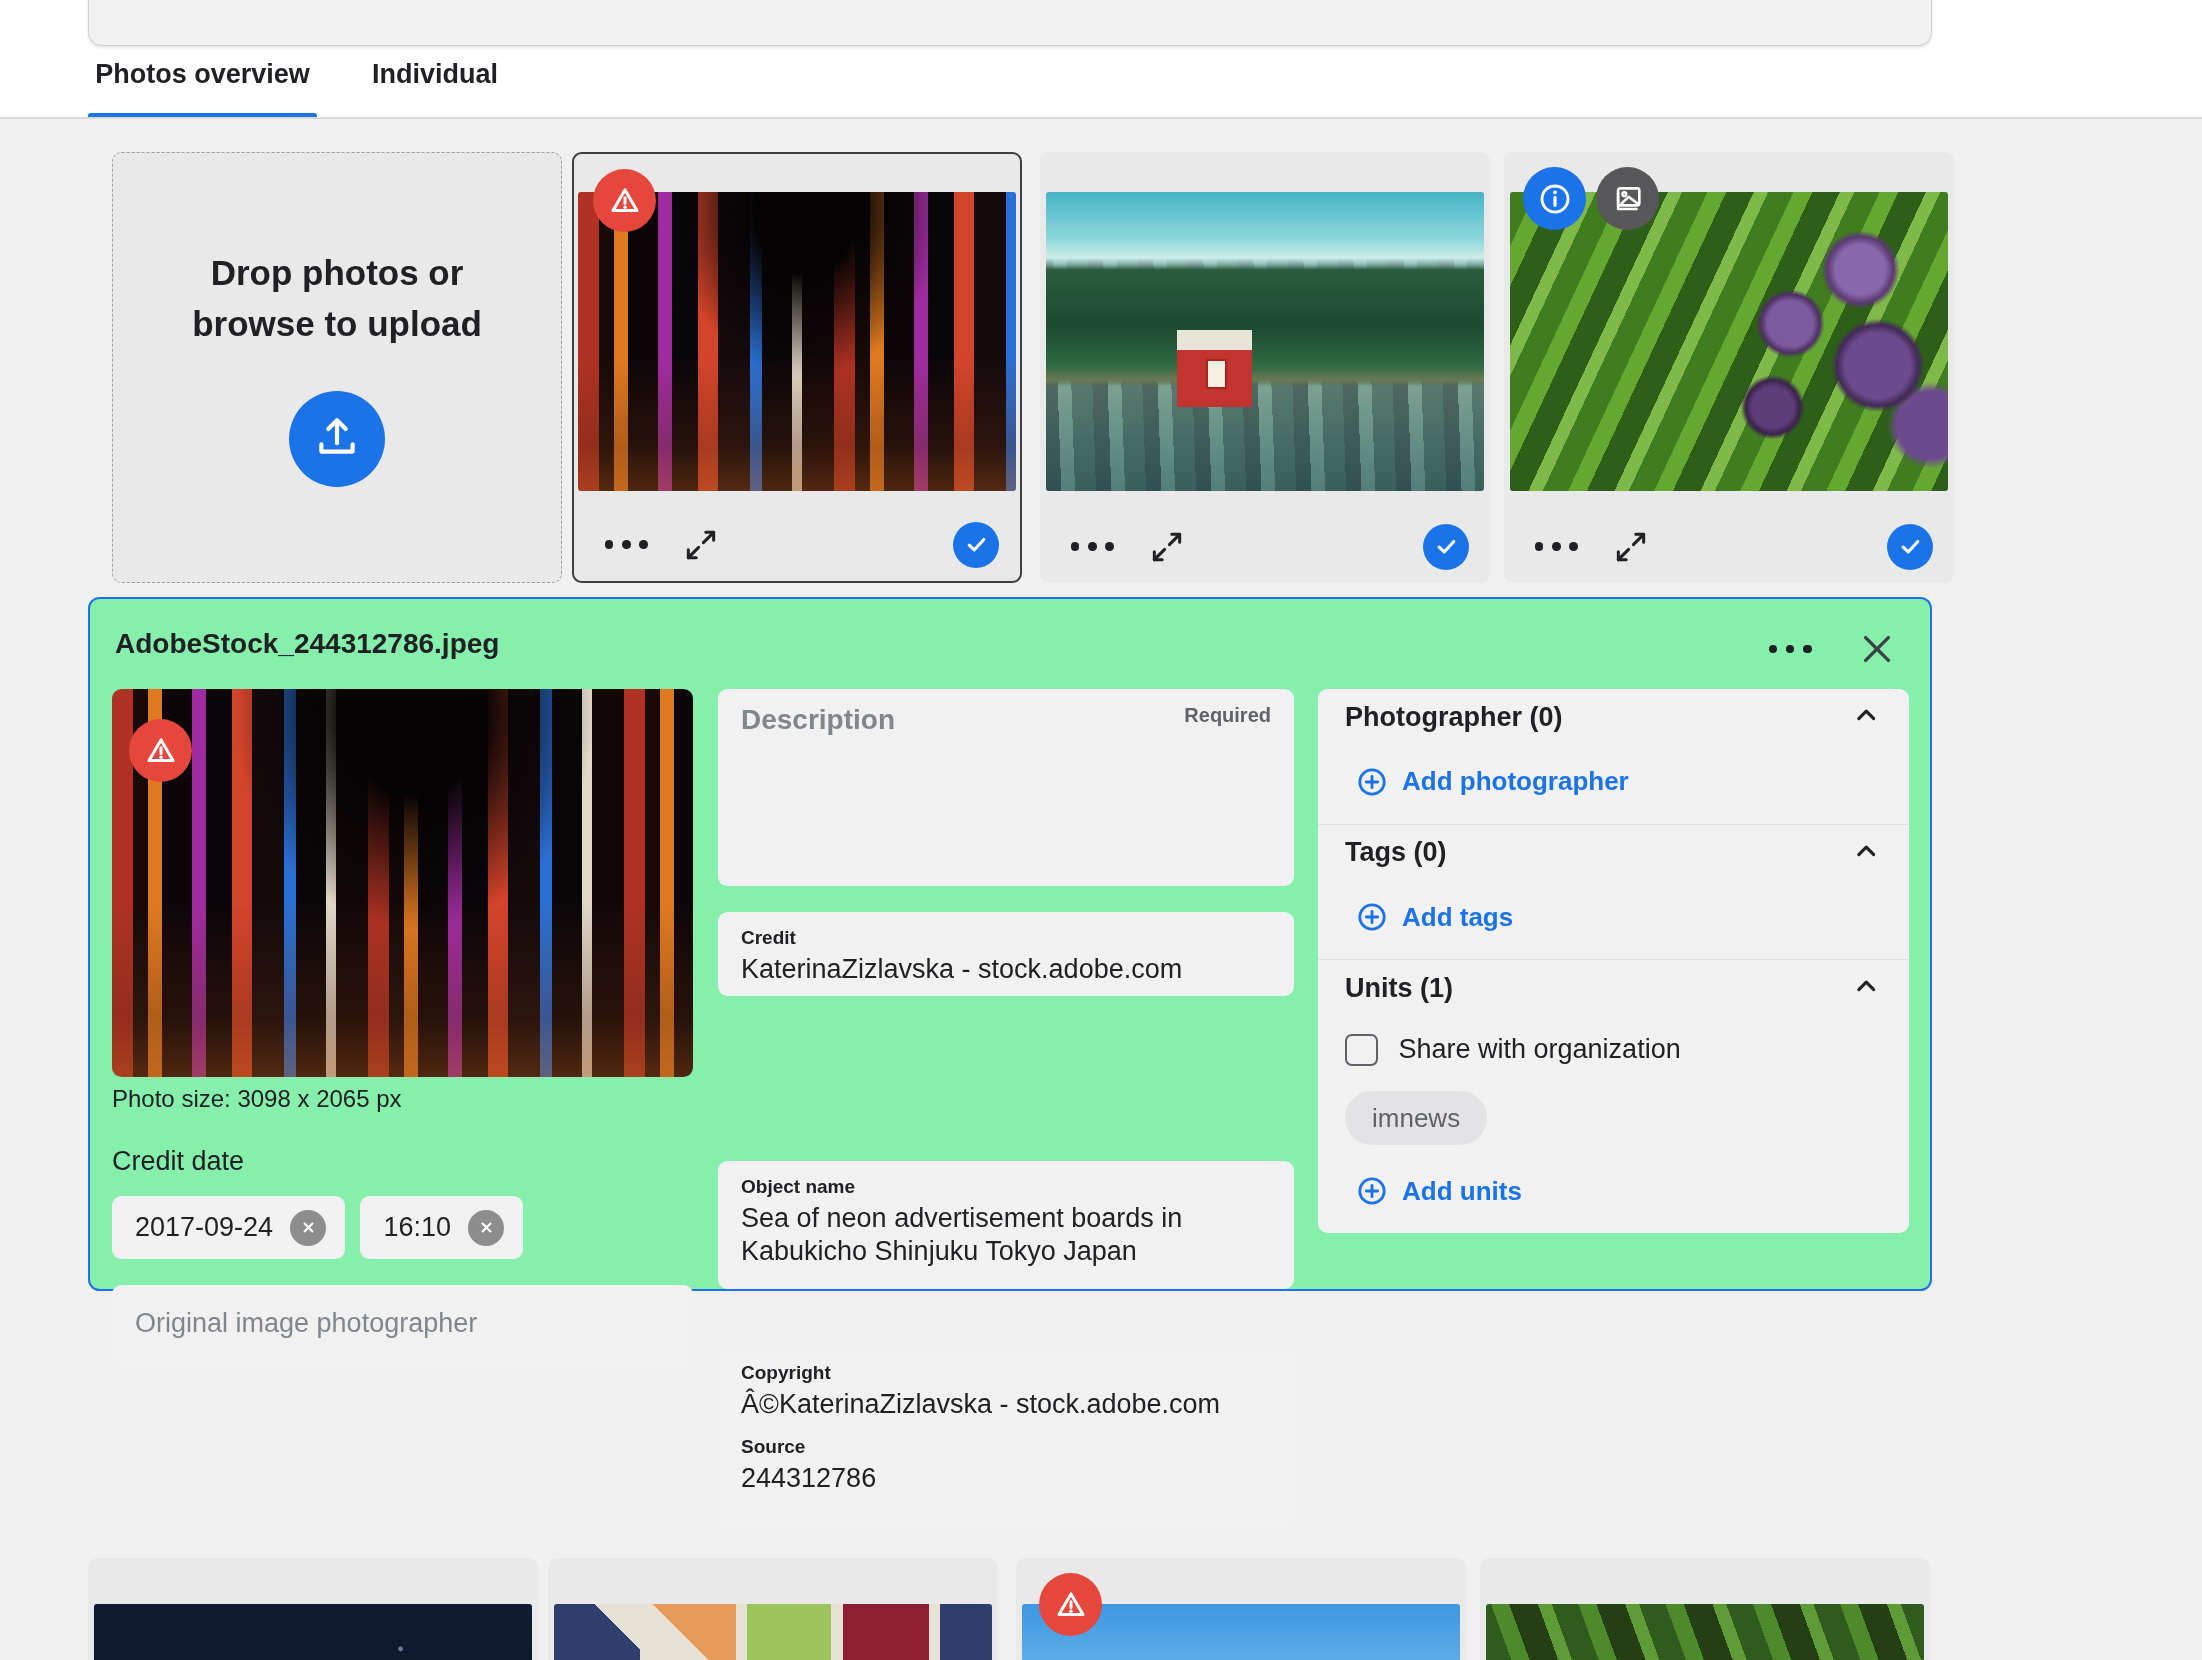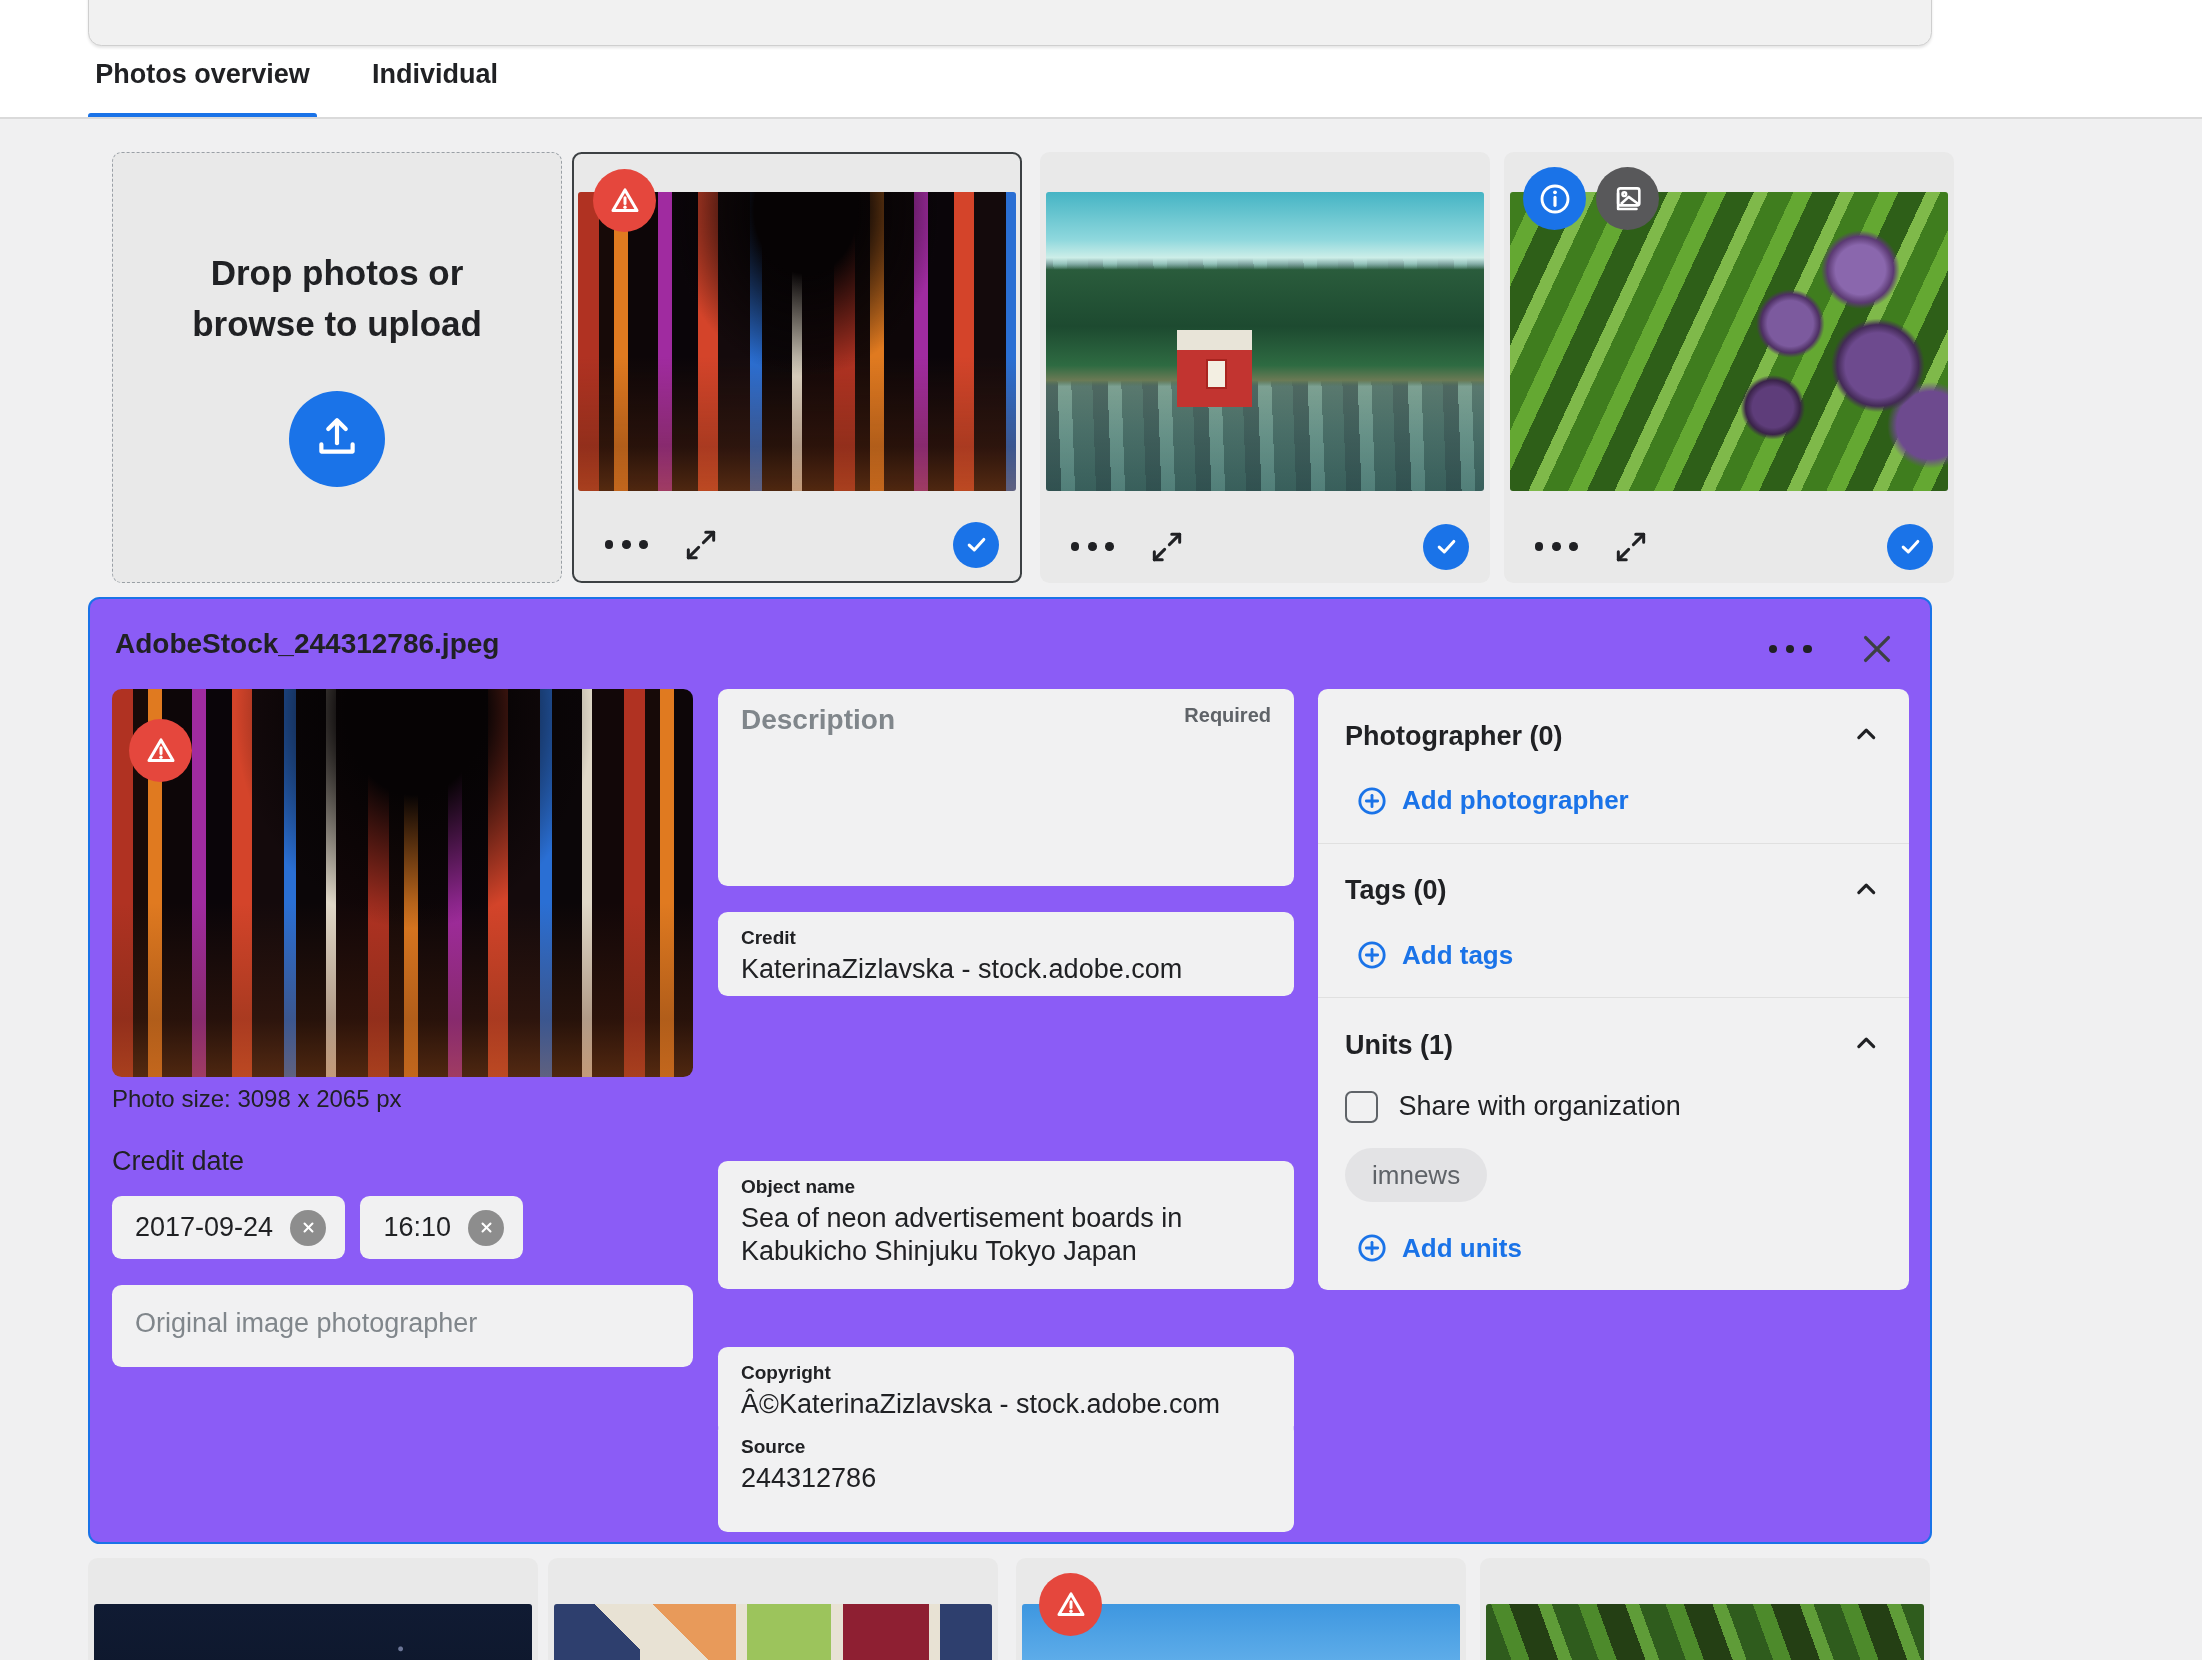--- a/index.html
+++ b/index.html
@@ -89,22 +89,22 @@
     radial-gradient(ellipse at 70% 46%, rgba(255,255,255,.85) 0 10%, rgba(255,255,255,0) 24%),
     linear-gradient(180deg, #3e97e0 0%, #77bdf0 34%, #b4dcf6 52%, #7cb2dd 66%, #3d7ec2 100%); }
   .ph-apples { background-color:#3a6b1f; background-image:
     radial-gradient(circle at 14% 66%, #d4502e 0 9%, #93291d 11%, rgba(0,0,0,0) 12.5%),
     radial-gradient(circle at 70% 58%, #e05a32 0 11%, #a22f1f 13%, rgba(0,0,0,0) 15%),
     radial-gradient(circle at 94% 84%, #c43a2a 0 8%, rgba(0,0,0,0) 10%),
     radial-gradient(circle at 44% 92%, #d8542f 0 8%, rgba(0,0,0,0) 10%),
     repeating-linear-gradient(70deg, #2f5c1d 0 25px, #4d8a2b 25px 42px, #243f14 42px 69px, #5f9c38 69px 82px); }
 
   
-  .panel { position:absolute; left:88px; top:597px; width:1844px; height:947px;
-    background:#8b5cf6; border:2.9px solid #1a73e8; border-radius:11.5px; }
+  .panel { position:absolute; left:88px; top:597px; width:1844px; height:694px;
+    background:#86efac; border:2.9px solid #1a73e8; border-radius:11.5px; }
   .panel-title { position:absolute; left:25px; top:29px; font-size:28px; font-weight:bold; }
   .panel-actions { position:absolute; right:32.5px; top:29px; display:flex; align-items:center; gap:42px; }
   .icon-btn { display:flex; align-items:center; justify-content:center; cursor:pointer; }
 
   .thumb { position:absolute; left:22px; top:90px; width:581px; height:388px; border-radius:9.6px; overflow:hidden; }
   .thumb-badge { position:absolute; left:39px; top:120px; }
   .photo-size { position:absolute; left:22px; top:486px; font-size:24px; }
   .photo-date-label { position:absolute; left:22px; top:547px; font-size:27px; }
   .chips { position:absolute; left:22px; top:597px; display:flex; gap:15.3px; }
   .chip { height:63px; background:#f1f1f2; border-radius:9.6px; display:flex; align-items:center;
@@ -120,21 +120,21 @@
   .f-instr { top:418px; height:117px; }
   .f-object { top:562px; height:128px; }
   .f-copy { top:748px; height:88px; }
   .f-source { top:822px; height:111px; }
   .field .ph-label { font-size:28px; color:#80868b; }
   .field .required { position:absolute; right:23px; top:15.3px; font-size:20px; color:#5f6368; }
   .field .small-label { font-size:19px; font-weight:bold; color:#202124; margin-bottom:3.8px; }
   .field .value { font-size:27px; color:#202124; line-height:1.22; }
 
   .sidecard { position:absolute; left:1228px; top:90px; width:591px; background:#f1f1f2; border-radius:9.6px; }
-  .section { padding:29px 27px 25px 27px; }
+  .section { padding:10px 27px 25px 27px; }
   .section + .sec-divider { height:0; }
   .sec-divider { border-top:1.9px solid #e0e0e0; margin:0; }
   .sec-head { display:flex; align-items:center; justify-content:space-between; cursor:pointer; }
   .sec-title { font-size:27px; font-weight:bold; }
   .add-link { display:flex; align-items:center; gap:13.4px; color:#1a73e8; font-size:26px; font-weight:bold;
     margin-top:29px; margin-left:9.6px; cursor:pointer; width:max-content; }
   .checkbox-row { display:flex; align-items:center; gap:21px; margin-top:27px; cursor:pointer; }
   .checkbox { width:32.5px; height:32.5px; border:2.9px solid #5f6368; border-radius:6.7px; background:transparent; }
   .cb-label { font-size:27px; }
   .unit-chip { display:inline-flex; align-items:center; height:54px; padding:0 27px; margin-top:25px;

